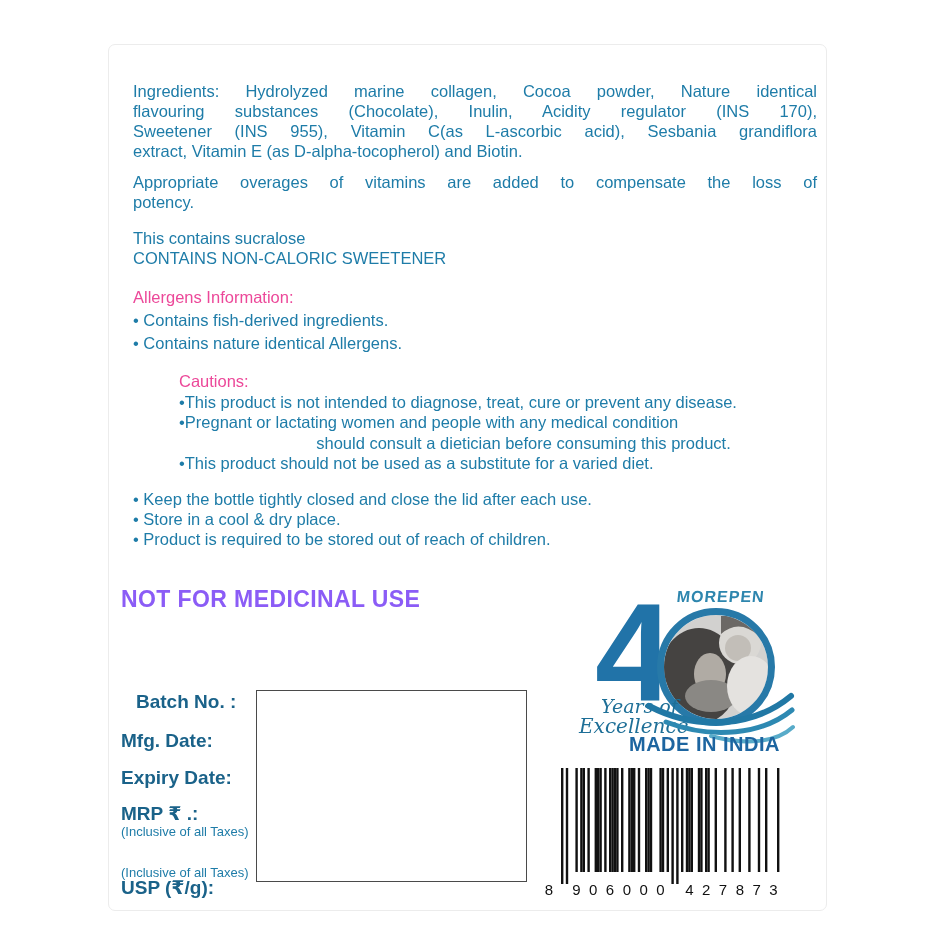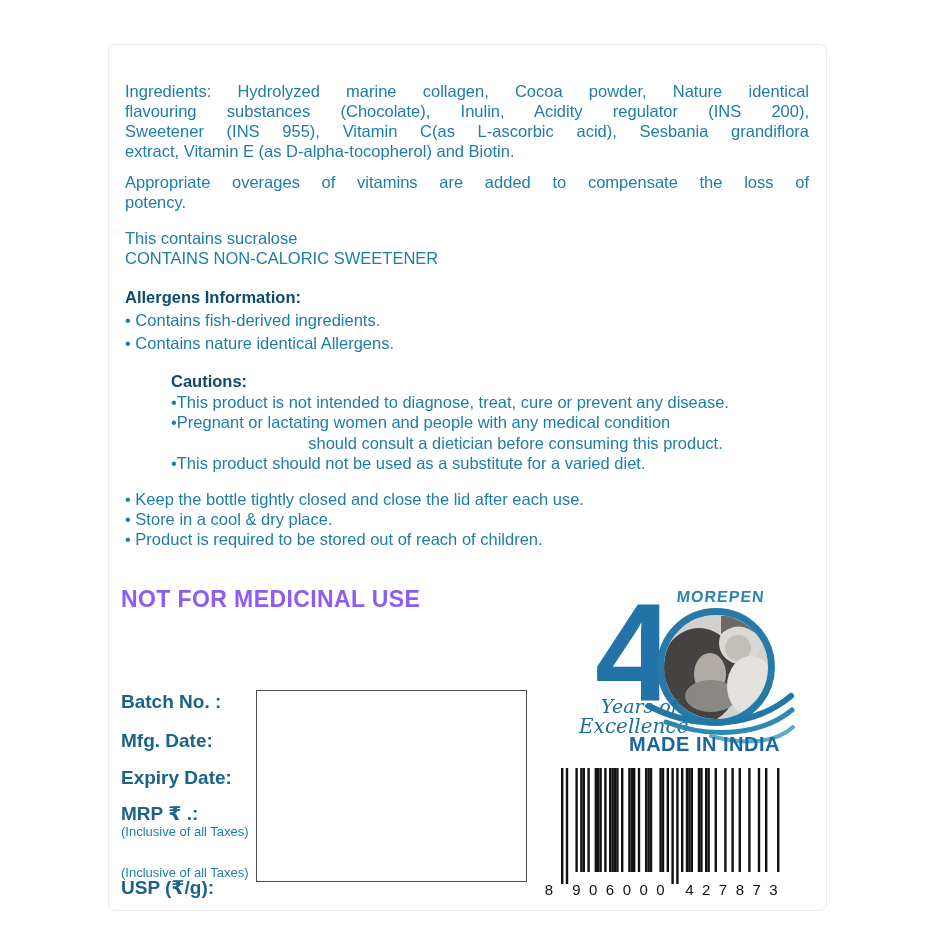--- a/index.html
+++ b/index.html
@@ -6,56 +6,56 @@
   body{
     width:940px;height:940px;position:relative;background:#ffffff;
     font-family:"Liberation Sans","DejaVu Sans",sans-serif;
     -webkit-font-smoothing:antialiased;
   }
   .label{
     position:absolute;left:108px;top:44px;width:719px;height:867px;
     background:#ffffff;border:1px solid #ececec;border-radius:7px;
     box-sizing:border-box;
   }
-  .blk{position:absolute;left:16px;width:684px;color:#1E7CA8;font-size:16.5px;line-height:20px;}
+  .blk{position:absolute;left:24px;width:684px;color:#1E7CA8;font-size:16.5px;line-height:20px;}
   .just{text-align:justify;text-align-last:justify;}
-  .hd{color:#0c4a6e;font-weight:700;}
+  .hd{color:#ec4899;font-weight:400;}
   .ingredients{top:36px;}
   .overages{top:127px;}
   .sucralose{top:183px;}
   .allergens{top:241px;line-height:23px;}
   .cautions{top:326px;line-height:20.5px;margin-left:46px;}
   .storage{top:444px;line-height:20px;}
   .indent{padding-left:5px;text-align:center;}
   .disclaimer{
     position:absolute;left:12px;top:541px;color:#8b5cf6;
     font-size:23px;font-weight:700;letter-spacing:0.4px;
   }
   .fld{position:absolute;left:12px;color:#1A6289;font-weight:700;font-size:19px;}
   .fld-note{position:absolute;left:12px;color:#1E7CA8;font-weight:400;font-size:13px;}
-  .f-batch{top:646px;} .f-mfg{top:685px;} .f-exp{top:722px;}
+  .f-batch{top:646px;margin-left:15px;} .f-mfg{top:685px;} .f-exp{top:722px;}
   .f-mrp{top:757px;} .f-mrp-note{top:779px;}
   .f-usp{top:794px;margin-top:37px;} .f-usp-note{top:820px;}
   .batch-box{
     position:absolute;left:147px;top:645px;width:271px;height:192px;
     background:#ffffff;border:1px solid #4a4a4a;box-sizing:border-box;
   }
   .logo-wrap{position:absolute;left:462px;top:531px;width:230px;height:185px;}
   .barcode-wrap{position:absolute;left:432px;top:721px;width:260px;height:132px;}
   svg text{font-family:"Liberation Sans","DejaVu Sans",sans-serif;}
   .serif-it{font-family:"DejaVu Serif","Liberation Serif",serif;font-style:italic;}
 </style>
 </head>
 <body>
 
 <div class="label">
 
   <div class="blk ingredients">
     <div class="just">Ingredients: Hydrolyzed marine collagen, Cocoa powder, Nature identical</div>
-    <div class="just">flavouring substances (Chocolate), Inulin, Acidity regulator (INS 200),</div>
+    <div class="just">flavouring substances (Chocolate), Inulin, Acidity regulator (INS 170),</div>
     <div class="just">Sweetener (INS 955), Vitamin C(as L-ascorbic acid), Sesbania grandiflora</div>
     <div>extract, Vitamin E (as D-alpha-tocopherol) and Biotin.</div>
   </div>
 
   <div class="blk overages">
     <div class="just">Appropriate overages of vitamins are added to compensate the loss of</div>
     <div>potency.</div>
   </div>
 
   <div class="blk sucralose">

